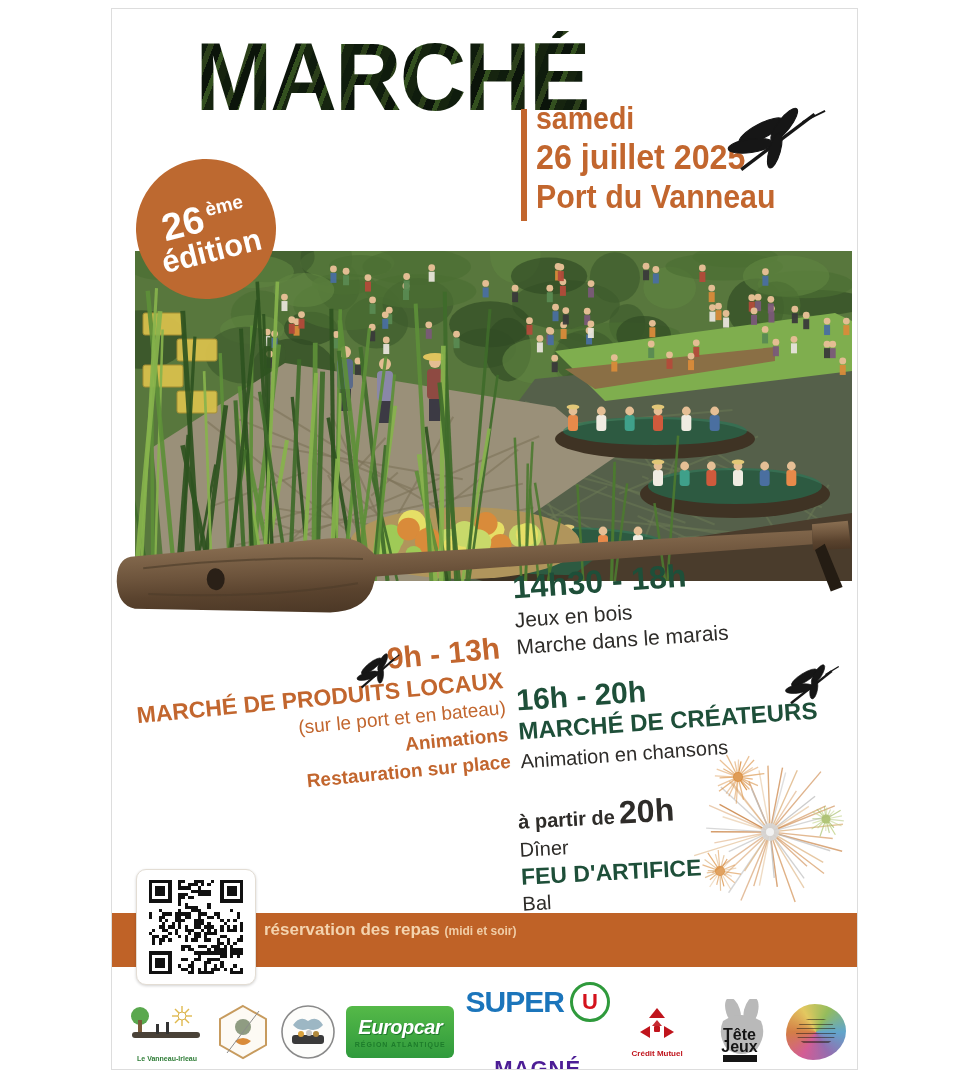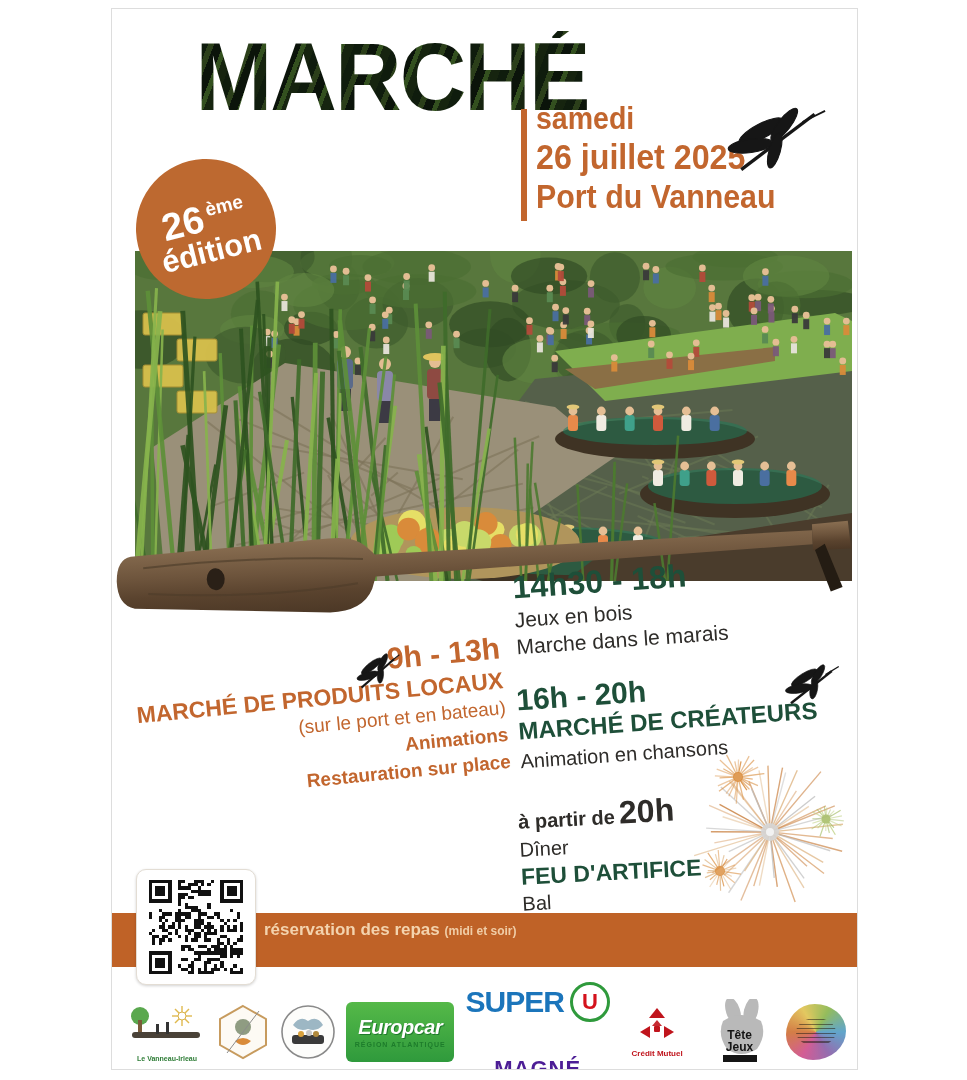--- a/index.html
+++ b/index.html
@@ -80,37 +80,37 @@
     display:flex;align-items:center;justify-content:center;}
 
   
   .sponsors{position:absolute;left:14px;top:984px;width:720px;height:78px;display:flex;
     align-items:center;justify-content:space-between;z-index:3;}
   .logo{position:relative;display:flex;flex-direction:column;align-items:center;justify-content:center;}
   .logo-commune svg{display:block;}
   .logo-commune .cap{font-size:7px;color:#2f7d37;font-weight:bold;margin-top:1px;}
   .hex{width:52px;height:58px;}
   .circ{width:58px;height:58px;}
-  .europcar{width:108px;height:60px;background:linear-gradient(#55b948,#2f9a3c);border-radius:6px;
+  .europcar{width:108px;height:52px;background:linear-gradient(#55b948,#2f9a3c);border-radius:6px;
     display:flex;flex-direction:column;align-items:center;justify-content:center;}
   .europcar .ec1{color:#fff;font-weight:bold;font-style:italic;font-size:20px;letter-spacing:-.5px;
     text-shadow:1px 1px 0 #1f7a2c;}
   .europcar .ec2{color:#1d7c2b;font-size:7px;font-weight:bold;letter-spacing:1px;margin-top:2px;}
   .superu{width:148px;text-align:center;gap:36px;}
   .superu .su-row{display:flex;align-items:center;justify-content:center;gap:6px;}
   .superu .su1{color:#1b75bb;font-weight:900;font-size:30px;letter-spacing:-1px;}
   .ubadge{width:34px;height:34px;border:3px solid #2f9a3c;border-radius:50%;display:flex;
     align-items:center;justify-content:center;background:#fff;}
   .ubadge span{color:#d4121c;font-weight:900;font-size:22px;}
   .superu .su2{color:#4c1d95;font-weight:900;font-size:22px;letter-spacing:1px;margin-top:-2px;}
   .cm{width:72px;text-align:center;}
   .cm .cm-txt{font-size:8px;color:#c0141c;font-weight:bold;margin-top:1px;}
   .tete{width:74px;height:66px;position:relative;}
   .tete .t-txt{position:absolute;left:50%;top:30px;transform:translateX(-50%);text-align:center;
-    font-weight:900;font-size:12px;line-height:12px;color:#151515;}
+    font-weight:900;font-size:16px;line-height:12px;color:#151515;}
   .tete .t-bar{position:absolute;left:50%;top:56px;transform:translateX(-50%);width:34px;height:7px;background:#151515;}
   .splash{width:60px;height:56px;border-radius:48% 52% 55% 45%/55% 48% 52% 45%;
     background:conic-gradient(from 210deg,#e2589a,#e07b3a,#e8c84e,#8fbf4e,#57a7d4,#9a6ab8,#e2589a);
     filter:saturate(.85);position:relative;}
   .splash:after{content:"";position:absolute;inset:14px 10px;border-radius:50%;
     background:repeating-linear-gradient(0deg,transparent 0 3px,rgba(40,30,20,.55) 3px 4.5px);}
 </style>
 </head>
 <body>
 

